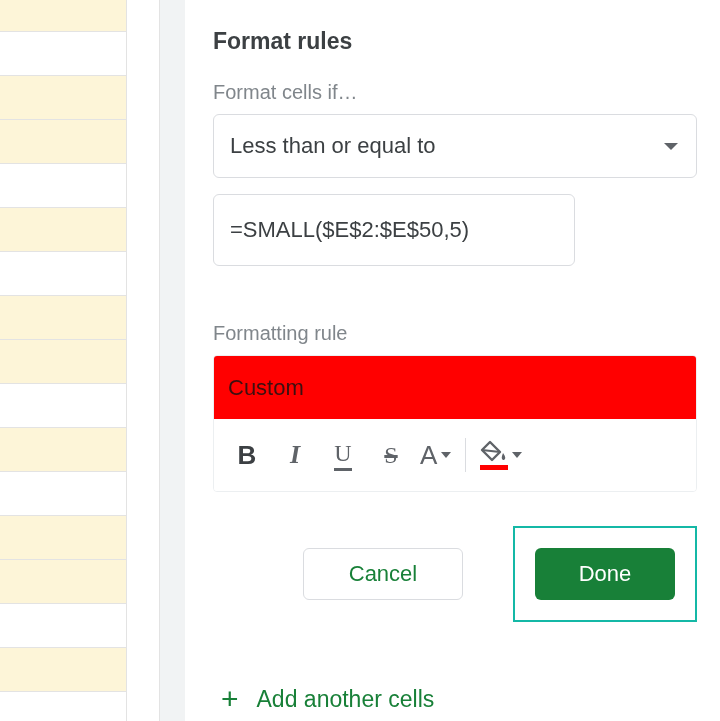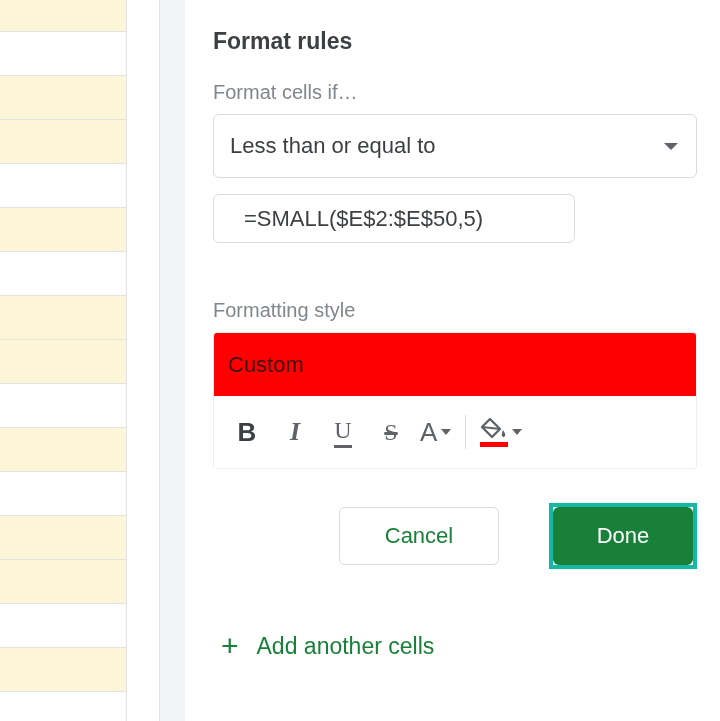--- a/index.html
+++ b/index.html
@@ -77,24 +77,24 @@
   }
   .caret {
     width:0;height:0;
     border-left:7px solid transparent;
     border-right:7px solid transparent;
     border-top:7px solid #5f6368;
   }
   .value-input {
     margin-top: 16px;
     width: 362px;
-    height: 49px;
+    height: 72px;
     border:1px solid #dadce0;
     border-radius:6px;
-    padding: 0 30px;
+    padding: 0 16px;
     font-size: 22px;
     color:#3c4043;
     font-family: inherit;
   }
   .style-label { margin-top: 56px; }
   .style-box {
     width: 484px;
     border:1px solid #eceff1;
     border-radius:4px;
     overflow:hidden;
@@ -142,38 +142,38 @@
   .sep {
     width:1px; height:34px; background:#dadce0; margin:0 8px;
   }
   .btn-row {
     display:flex; gap:0; margin-top: 34px;
     width:484px;
     justify-content:flex-end;
     align-items:center;
   }
   .btn {
-    height: 58px;
+    height: 52px;
     border-radius:6px;
     font-size:22px;
     font-weight:500;
     display:flex; align-items:center; justify-content:center;
     cursor:pointer;
     padding: 0 30px;
   }
   .btn-cancel {
     border:1px solid #dadce0;
     color:#188038;
     background:#fff;
     margin-right: 50px;
     width:160px;
   }
   .done-wrap {
-    border: 4px solid #14b8a6;
-    padding: 0;
+    border: 2px solid #14b8a6;
+    padding: 20px;
     display:inline-block;
   }
   .btn-done {
     background:#188038;
     color:#fff;
     width:140px;
   }
   .add-rule {
     margin-top: 62px;
     display:flex;
@@ -231,21 +231,21 @@
 
     <div class="field-label">Format cells if…</div>
 
     <div class="dropdown">
       <span>Less than or equal to</span>
       <span class="caret"></span>
     </div>
 
     <input class="value-input" type="text" value="=SMALL($E$2:$E$50,5)" style="">
 
-    <div class="field-label style-label">Formatting style</div>
+    <div class="field-label style-label">Formatting rule</div>
 
     <div class="style-box">
       <div class="style-preview" style="background: rgb(255, 0, 0);">
         <span>Custom</span>
       </div>
       <div class="style-toolbar">
         <div class="tbtn bold">B</div>
         <div class="tbtn italic">I</div>
         <div class="tbtn uline">
             <span>U</span>

